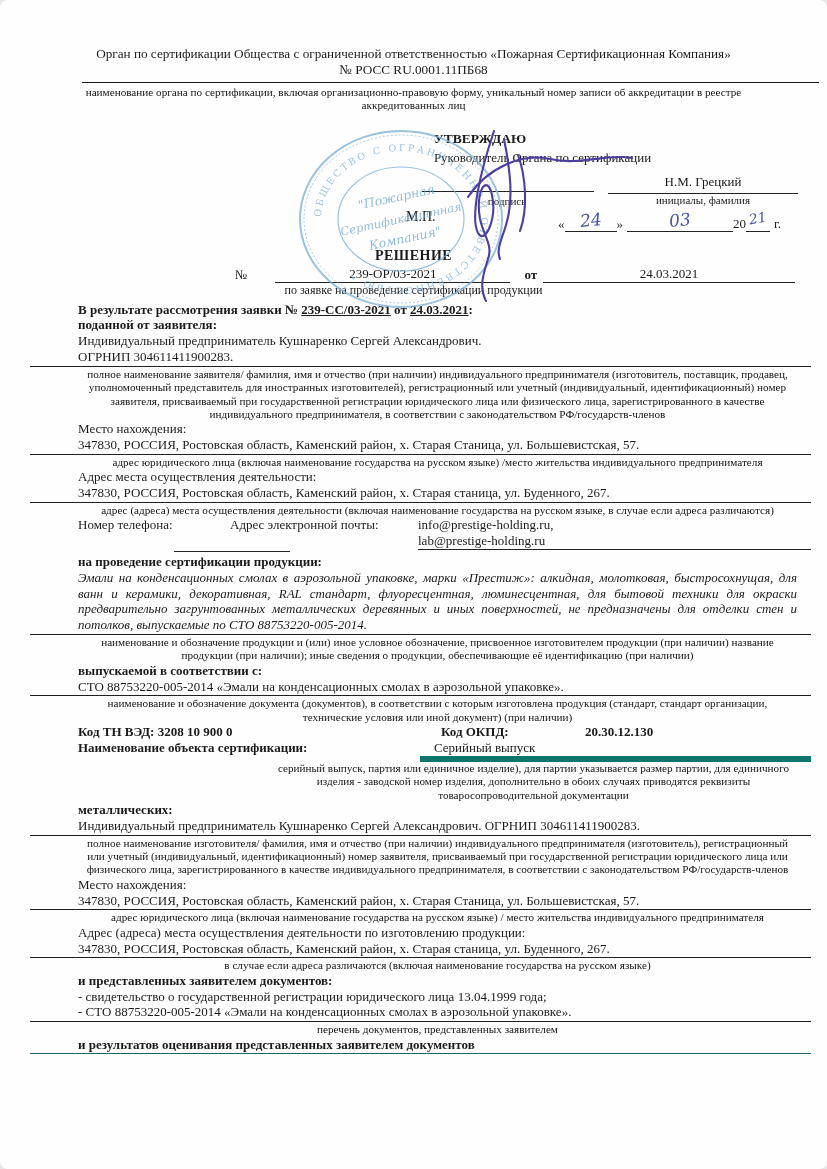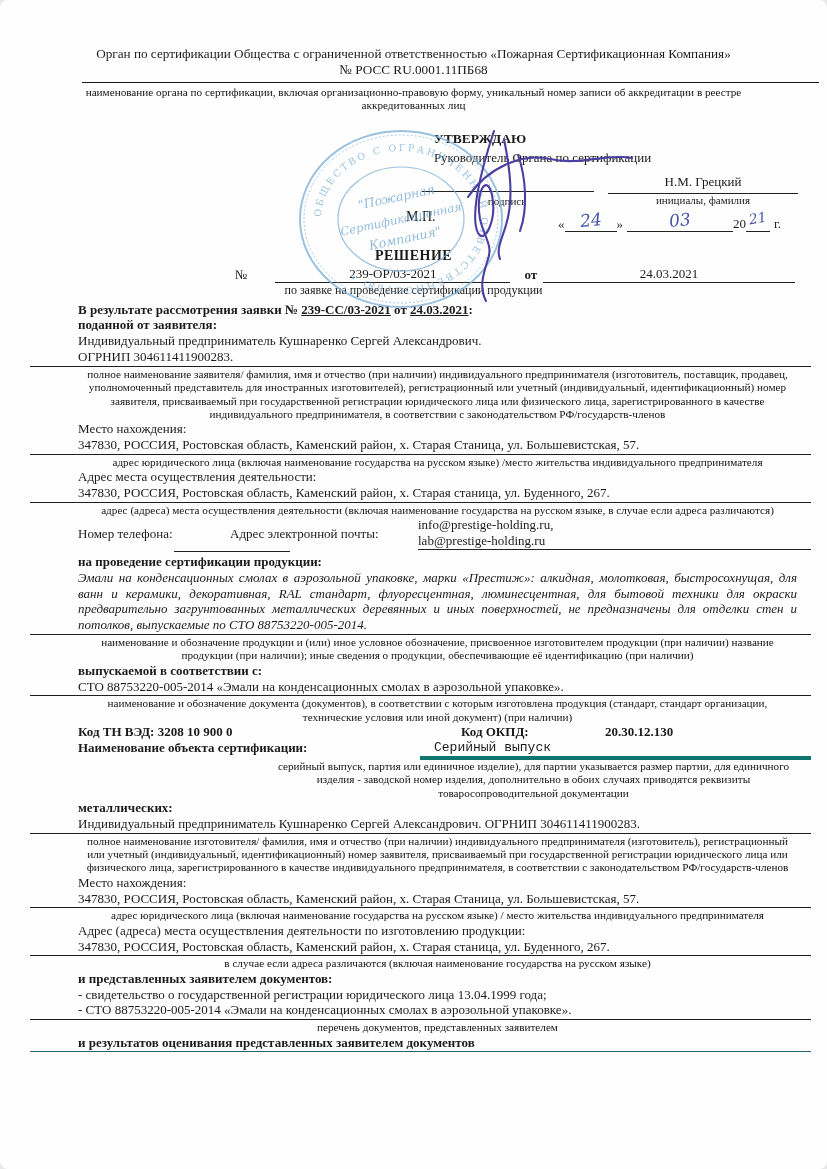--- a/index.html
+++ b/index.html
@@ -43,33 +43,33 @@
   .dec-num{flex:0 0 235px;border-bottom:1px solid #222;text-align:center;margin-left:22px;}
   .dec-from{font-weight:bold;padding:0 6px 0 14px;}
   .dec-date{flex:1;border-bottom:1px solid #222;text-align:center;}
   .dec-cap{text-align:center;font-size:12px;line-height:15px;}
   
   .bd{padding:4px 30px 0 78px;}
   .rule{border-top:1px solid #1f1f1f;margin:1px -14px 1px -48px;height:0;}
   .rule.thick{border-top-width:1.6px;}
   .rule.teal{border-top-color:#23616b;border-top-width:1.6px;}
   .just{text-align:justify;font-style:italic;}
-  .phone-row{display:flex;align-items:center;}
+  .phone-row{display:flex;}
   .phone-row .pl{width:152px;}
   .phone-row .pv{width:218px;}
   .phone-row .el{width:188px;}
   .phone-row .ev{flex:1;border-bottom:1px solid #222;margin-right:-14px;}
   .phone-underline{width:116px;margin-left:96px;border-top:1px solid #222;height:0;margin-top:1px;margin-bottom:2px;}
   .codes-row{display:flex;font-weight:bold;}
   .codes-row .c1{width:300px;}
-  .codes-row .c2{width:110px;margin-left:83px;}
+  .codes-row .c2{width:110px;margin-left:63px;}
   .codes-row .c3{flex:1;padding-left:34px;}
   .obj-row{display:flex;}
   .obj-row .ol{width:342px;font-weight:bold;}
-  .obj-row .ov{flex:1;border-bottom:4px solid #0f766e;padding-left:14px;margin-right:-14px;font-family:Liberation Mono, monospace;}
+  .obj-row .ov{flex:1;border-bottom:6px solid #0f766e;padding-left:14px;margin-right:-14px;}
   .obj-cap{margin-left:192px;}
 </style>
 </head>
 <body>
 
 <div class="page">
 
   <div class="hdr">
     <div class="l1">Орган по сертификации Общества с ограниченной ответственностью «Пожарная Сертификационная Компания»</div>
     <div class="l2">№ РОСС RU.0001.11ПБ68</div>

